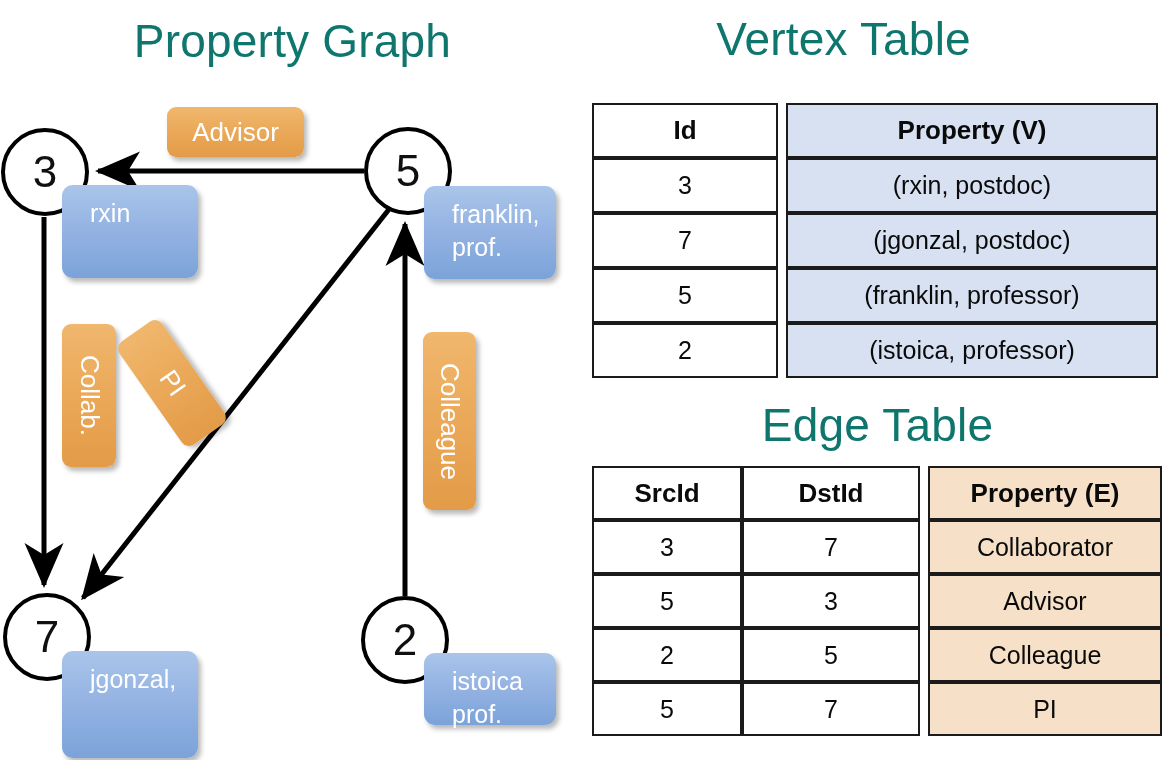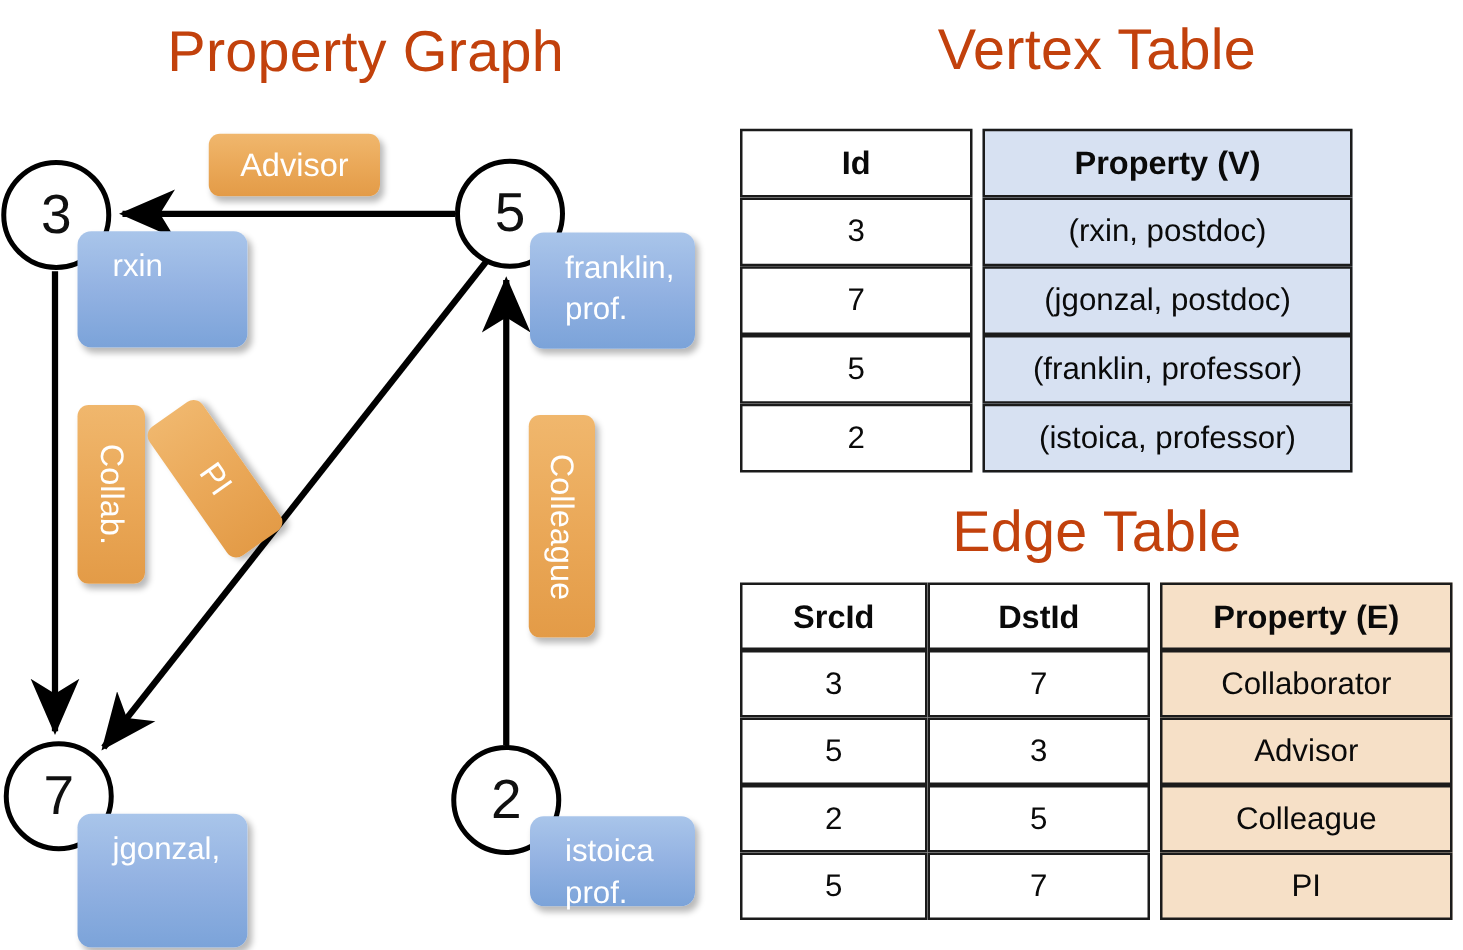--- a/index.html
+++ b/index.html
@@ -17,27 +17,27 @@
     color: #000000;
   }
 
   
   .section-title {
     position: absolute;
     font-family: "Liberation Sans", sans-serif;
     font-weight: 300;
     font-size: 46px;
     letter-spacing: 0.2px;
-    color: #c2410c;
+    color: #0f766e;
     white-space: nowrap;
     text-align: center;
     line-height: 1;
   }
   #title-property-graph { left: 0px;   top: 18px;  width: 585px; }
-  #title-vertex-table   { left: 585px; top: 16px;  width: 585px; }
+  #title-vertex-table   { left: 551px; top: 16px;  width: 585px; }
   #title-edge-table     { left: 585px; top: 402px; width: 585px; }
 
   
   #graph-panel {
     position: absolute;
     left: 0; top: 0;
     width: 585px; height: 760px;
   }
   #graph-edges {
     position: absolute;
@@ -159,21 +159,21 @@
   }
   .spacer-col {
     border: none !important;
     background: transparent !important;
     width: 8px;
   }
 
   
   #vertex-table { left: 592px; top: 103px; }
   #vertex-table .col-id   { width: 186px; height: 55px; background: #ffffff; }
-  #vertex-table .col-prop { width: 296px; height: 55px; background: #d7e1f2; }
+  #vertex-table .col-prop { width: 372px; height: 55px; background: #d7e1f2; }
 
   
   #edge-table { left: 592px; top: 466px; }
   #edge-table .col-src  { width: 150px; height: 54px; background: #ffffff; }
   #edge-table .col-dst  { width: 178px; height: 54px; background: #ffffff; }
   #edge-table .col-prop { width: 234px; height: 54px; background: #f6e0c7; }
 </style>
 </head>
 <body>
 

